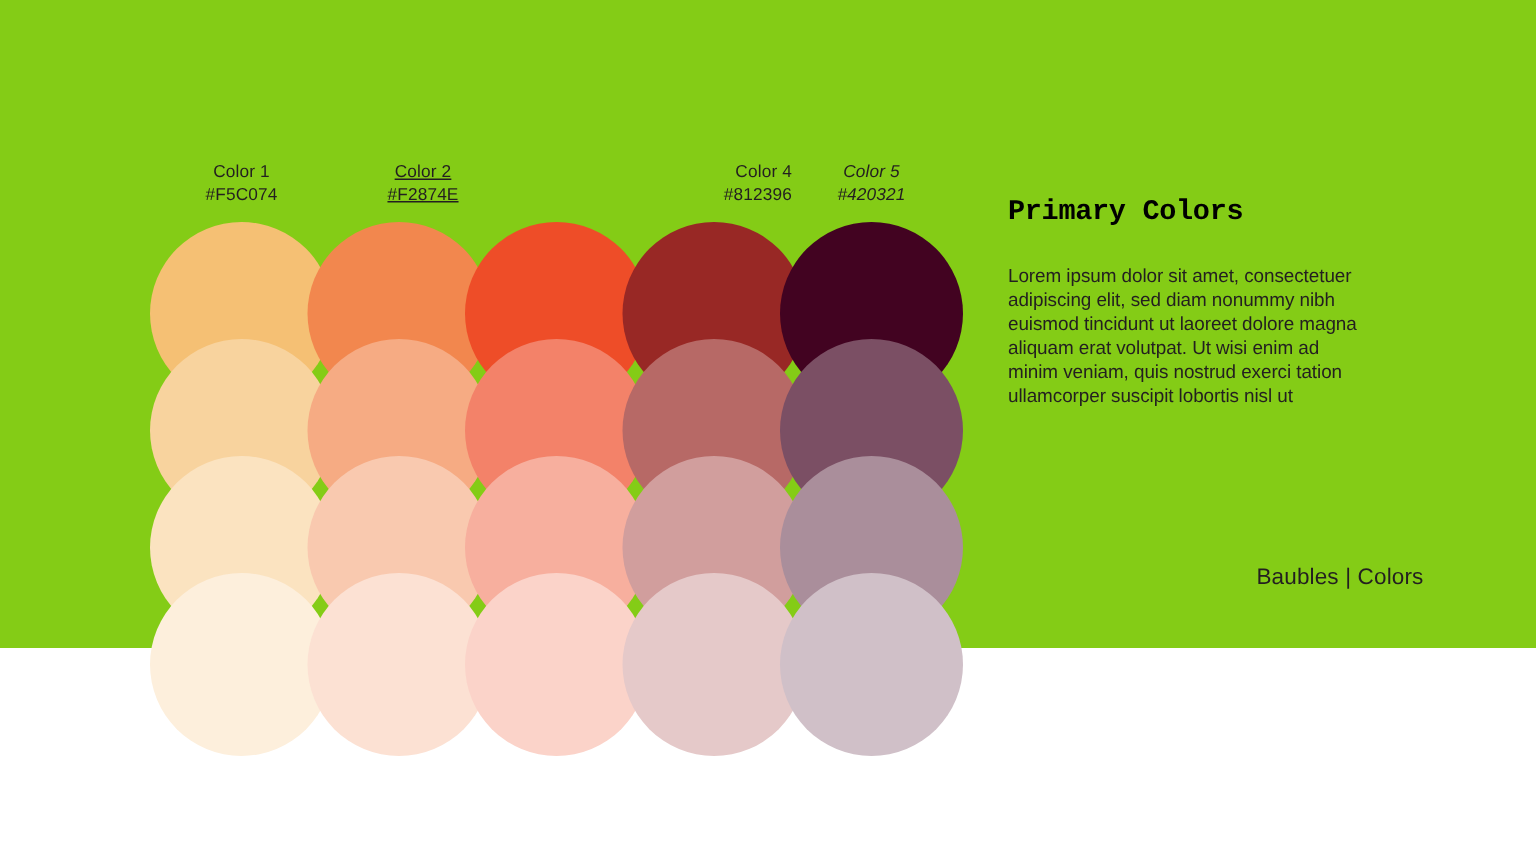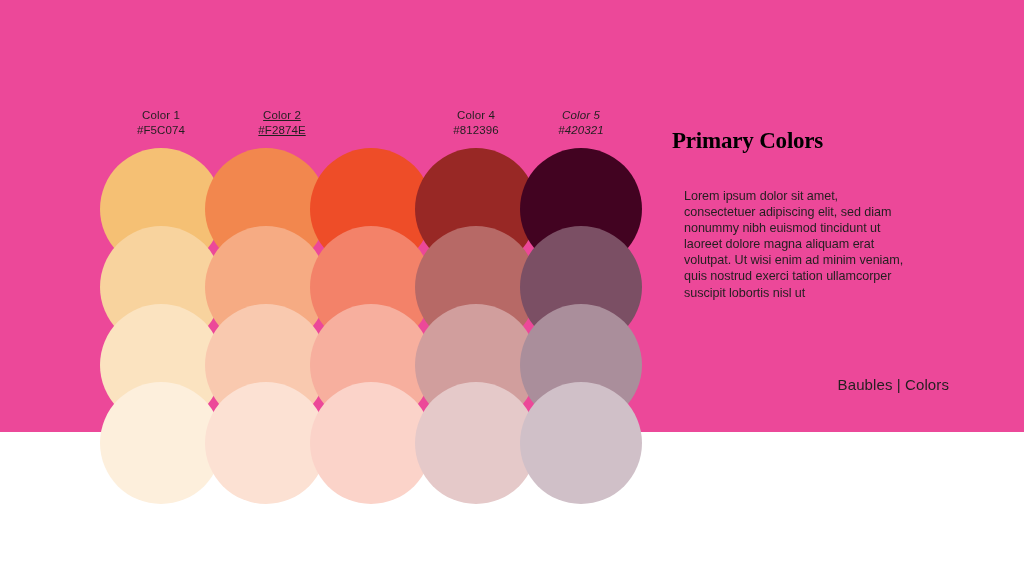--- a/index.html
+++ b/index.html
@@ -10,21 +10,21 @@
     width: 1024px;
     height: 576px;
     background: #ffffff;
     font-family: "Liberation Sans", sans-serif;
     overflow: hidden;
   }
   #slide {
     position: relative;
     width: 1024px;
     height: 432px;
-    background: #ec4899;
+    background: #84cc16;
   }
 
   
   #palette {
     position: absolute;
     left: 100px;
     top: 108px;
     width: 540px;
     height: 360px;
   }
@@ -64,30 +64,30 @@
 
   
   #content {
     position: absolute;
     left: 672px;
     top: 124px;
     width: 244px;
   }
   #page-title {
     margin: 0;
-    font-family: Liberation Serif, serif;
+    font-family: Liberation Mono, monospace;
     font-weight: 700;
-    font-size: 23px;
+    font-size: 19px;
     line-height: 34px;
     letter-spacing: -0.2px;
     color: #000000;
     white-space: nowrap;
   }
   #body-copy {
-    margin: 12px;
+    margin: 0;
     padding-top: 18px;
     font-size: 12.6px;
     line-height: 16.1px;
     color: #231f20;
     letter-spacing: -0.05px;
   }
 
   
   #footer {
     position: absolute;
@@ -109,21 +109,21 @@
 
     <div class="swatch-labels">
       <div class="swatch-label" style="left: 9px;">
         <span class="lbl-name">Color 1</span>
         <span class="lbl-hex">#F5C074</span>
       </div>
       <div class="swatch-label" style="left: 130px; text-decoration: underline;">
         <span class="lbl-name">Color 2</span>
         <span class="lbl-hex">#F2874E</span>
       </div>
-      <div class="swatch-label" style="left: 324px;">
+      <div class="swatch-label" style="left: 324px; text-align: right;">
         <span class="lbl-name">Color 4</span>
         <span class="lbl-hex">#812396</span>
       </div>
       <div class="swatch-label" style="left: 429px; font-style: italic;">
         <span class="lbl-name">Color 5</span>
         <span class="lbl-hex">#420321</span>
       </div>
     </div>
 
     <div id="circle-grid">

